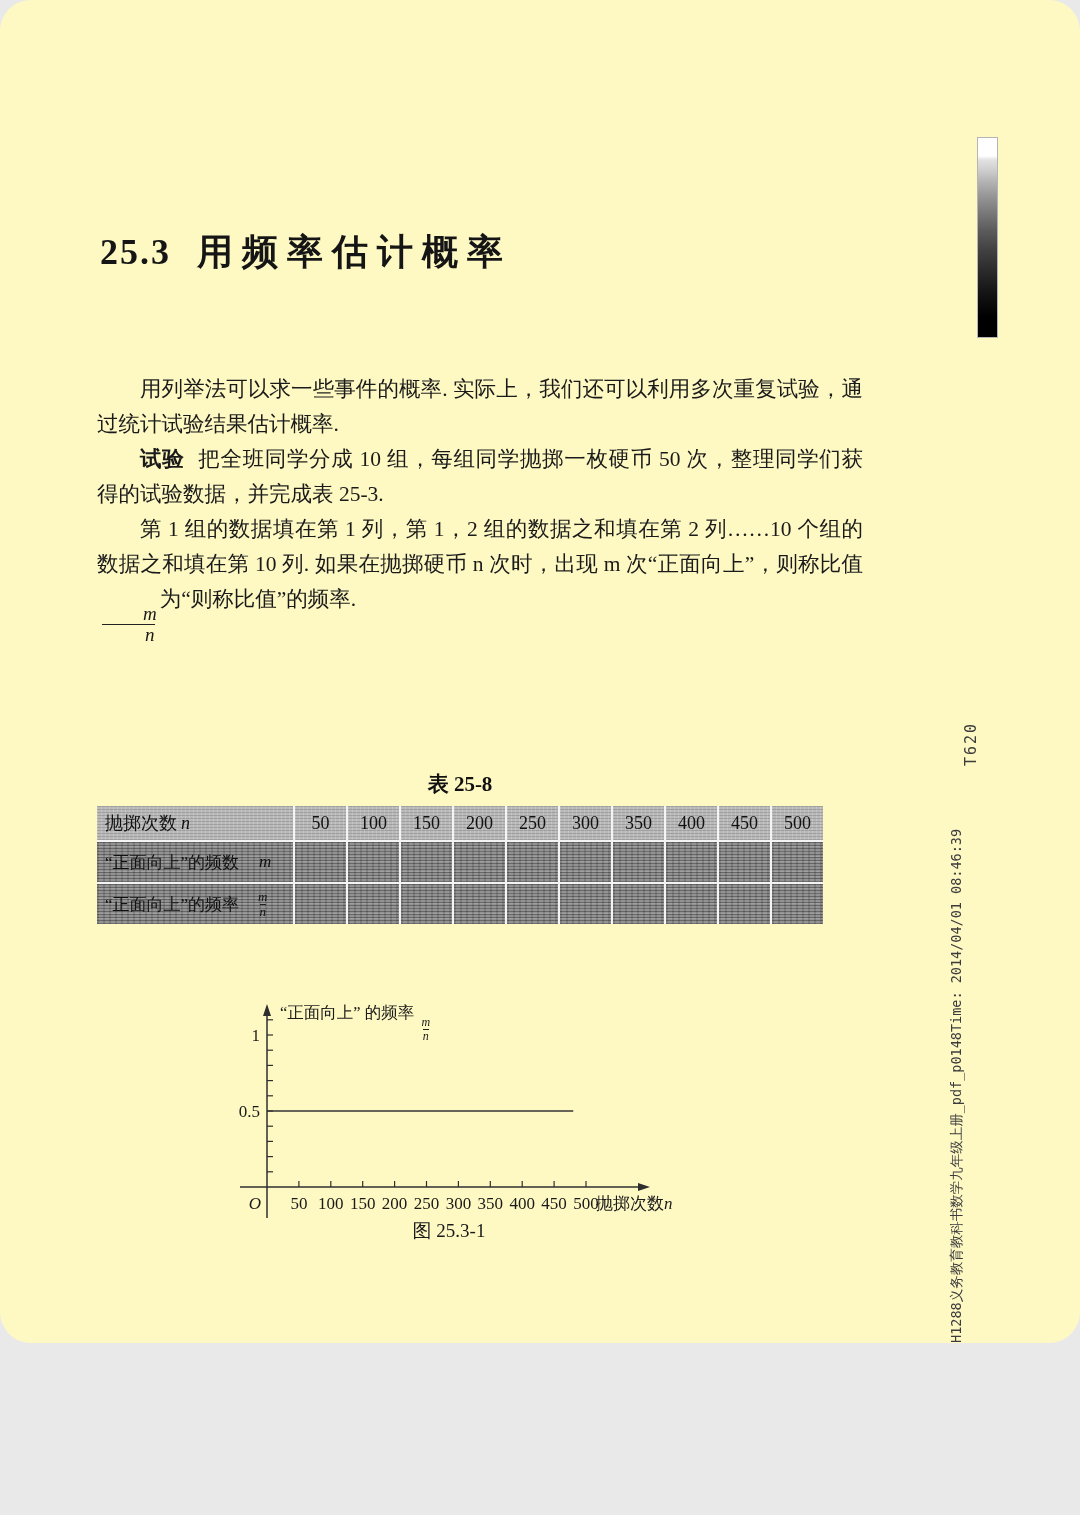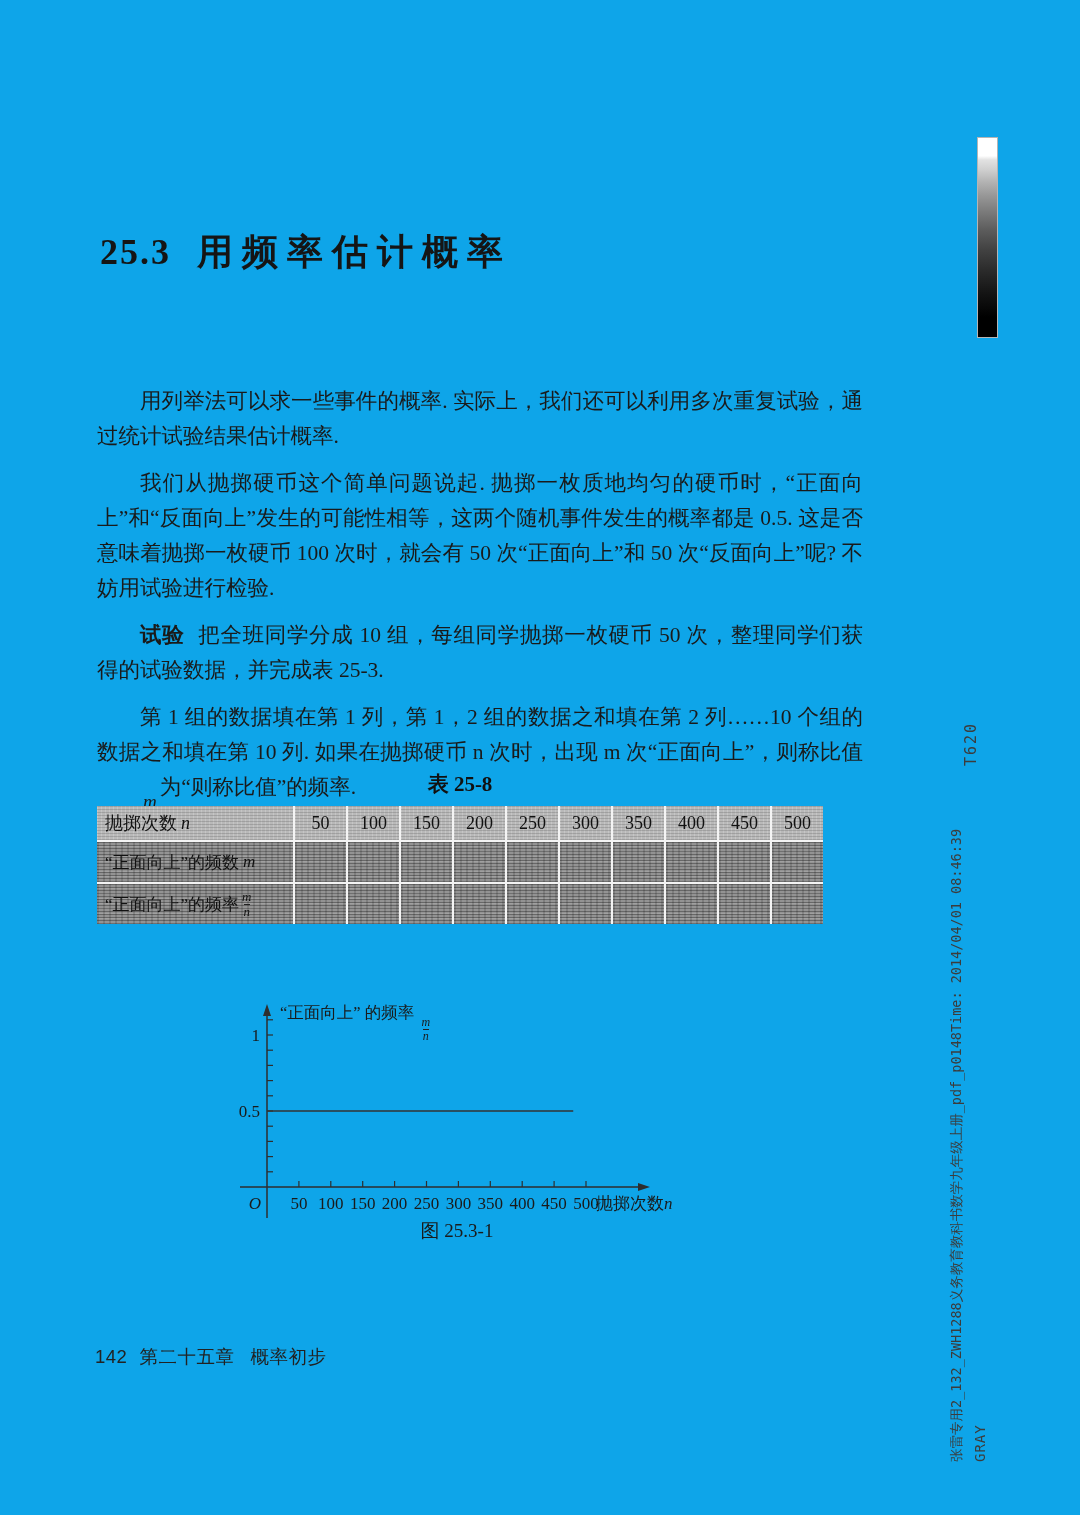--- a/index.html
+++ b/index.html
@@ -1,41 +1,42 @@
 <!DOCTYPE html>
 <html><head>
 <meta charset="utf-8">
 <style>
   * { margin: 0; padding: 0; box-sizing: border-box; }
   html,body { background:#e9e9e9; }
   .page {
     position: relative;
-    width: 1080px; height: 1515px;
+    width: 1080px; height: 1343px;
     margin: 0 auto;
-    background: #0ea5e9;
+    background: #fef9c3;
     overflow: hidden;
     color: #1c1c1c;
     font-family: "Liberation Serif", "DejaVu Serif", serif;
+    border-radius: 31px;
   }
 
   
   .section-title {
     position: absolute; left: 100px; top: 228px;
     font-size: 36px; font-weight: 600; color: #151515;
     white-space: nowrap;
   }
   .section-title .sec-no { letter-spacing: 2px; margin-right: 26px; }
   .section-title .sec-name { letter-spacing: 9px; }
 
   
   .text-block {
     position: absolute; left: 97px; top: 372px; width: 766px;
     font-size: 21.5px; line-height: 35px; text-align: justify; color: #1a1a1a;
   }
-  .text-block p { text-indent: 2em; margin-top: 12px; }
+  .text-block p { text-indent: 2em; }
   .bold-lead { font-weight: 700; margin-right: 14px; }
 
   .frac {
     display: inline-flex; flex-direction: column; align-items: center;
     vertical-align: -14px; line-height: 1.05; font-style: italic;
     margin: 0 3px;
   }
   .frac .den { border-top: 1.5px solid #222; }
   .frac-lg { font-size: 19px; }
   .frac-sm { font-size: 13px; vertical-align: -9px; }
@@ -61,35 +62,36 @@
       repeating-linear-gradient(90deg, rgba(255,255,255,.18) 0 1px, transparent 1px 4px);
   }
   .tbl-row.header .cell { height: 34px; font-size: 18px; }
   .tbl-row.dark .cell {
     height: 40px;
     background-color: #939393;
     background-image:
       repeating-linear-gradient(0deg, rgba(0,0,0,.30) 0 1px, transparent 1px 3px),
       repeating-linear-gradient(90deg, rgba(0,0,0,.14) 0 2px, transparent 2px 6px),
       repeating-linear-gradient(0deg, rgba(255,255,255,.12) 0 1px, transparent 1px 5px);
+    gap: 16px;
   }
   .cell.label { justify-content: flex-start; padding-left: 8px; white-space: nowrap; }
   .cell i { font-style: italic; margin-left: 4px; }
 
   
   .para-5 { position: absolute; left: 97px; top: 952px; width: 766px;
     font-size: 21.5px; line-height: 35px; text-indent: 2em; }
   .figure { position: absolute; left: 232px; top: 1000px; width: 460px; height: 250px; }
   .figure svg { position: absolute; left: 0; top: 0; }
   .y-axis-label {
     position: absolute; left: 48px; top: 2px;
     font-size: 16.5px; color: #1a1a1a; white-space: nowrap;
   }
   .fig-caption {
-    position: absolute; left: 94px; top: 1218px; width: 726px;
+    position: absolute; left: 86px; top: 1218px; width: 726px;
     text-align: center; font-size: 19px; color: #1a1a1a;
   }
   .para-6 { position: absolute; left: 97px; top: 1276px; width: 766px;
     font-size: 21.5px; line-height: 35px; text-indent: 2em; }
 
   
   .footer {
     position: absolute; left: 95px; top: 1344px;
     font-family: "Liberation Sans", "DejaVu Sans", sans-serif;
     font-size: 18.5px; color: #222; letter-spacing: .5px; text-align: center;
@@ -121,21 +123,20 @@
 <body>
 
 <div class="page">
 
   <h1 class="section-title">
     <span class="sec-no">25.3</span><span class="sec-name">用频率估计概率</span>
   </h1>
 
   <div class="text-block">
     <p>用列举法可以求一些事件的概率. 实际上，我们还可以利用多次重复试验，通过统计试验结果估计概率.</p>
-    <p>我们从抛掷硬币这个简单问题说起. 抛掷一枚质地均匀的硬币时，“正面向上”和“反面向上”发生的可能性相等，这两个随机事件发生的概率都是 0.5. 这是否意味着抛掷一枚硬币 100 次时，就会有 50 次“正面向上”和 50 次“反面向上”呢? 不妨用试验进行检验.</p>
     <p><span class="bold-lead">试验</span><span>把全班同学分成 10 组，每组同学抛掷一枚硬币 50 次，整理同学们获得的试验数据，并完成表 25-3.</span></p>
     <p><span>第 1 组的数据填在第 1 列，第 1，2 组的数据之和填在第 2 列……10 个组的数据之和填在第 10 列. 如果在抛掷硬币 n 次时，出现 m 次“正面向上”，则称比值</span><span class="frac frac-lg">
           <span class="num">m</span>
           <span class="den">n</span>
         </span><span>为“则称比值”的频率.</span></p>
   </div>
 
   <div class="table-title">表 25-8</div>
 
   <div class="tbl">

